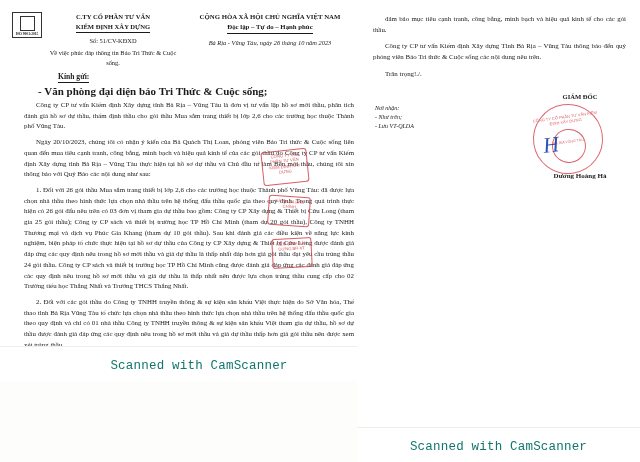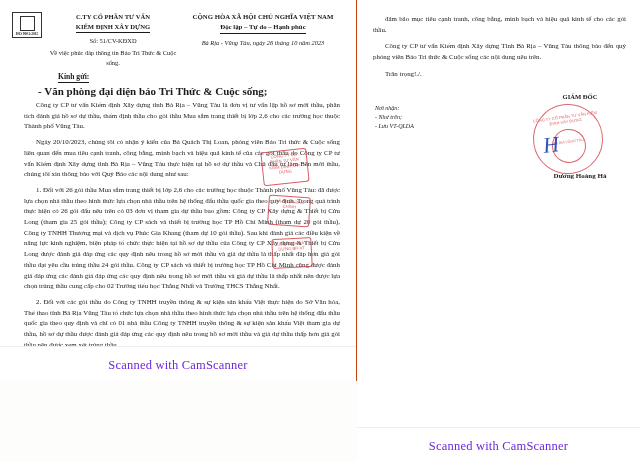--- a/index.html
+++ b/index.html
@@ -24,43 +24,44 @@
     position: absolute;
     top: 0;
     background: #ffffff;
     overflow: hidden;
   }
   .sheet-left {
     left: 0;
     width: 356px;
     height: 381px;
     border-right: 3px solid #c2410c;
+    padding-left: 14px;
   }
   .sheet-right {
     left: 357px;
     width: 283px;
     height: 462px;
   }
   .scan-bar {
     position: absolute;
     bottom: 0;
     left: 0;
     right: 0;
     height: 34px;
     background: #ffffff;
     border-top: 1px solid #eeeeea;
   }
   .scan-label {
     position: absolute;
     bottom: 8px;
     width: 100%;
     text-align: center;
-    font-family: Liberation Serif, serif;
+    font-family: Liberation Mono, monospace;
     font-size: 12.5px;
-    color: #6d28d9;
+    color: #0f766e;
     letter-spacing: .2px;
   }
 
   
   .hdr {
     position: absolute;
     top: 12px;
     left: 12px;
     right: 10px;
     display: flex;

